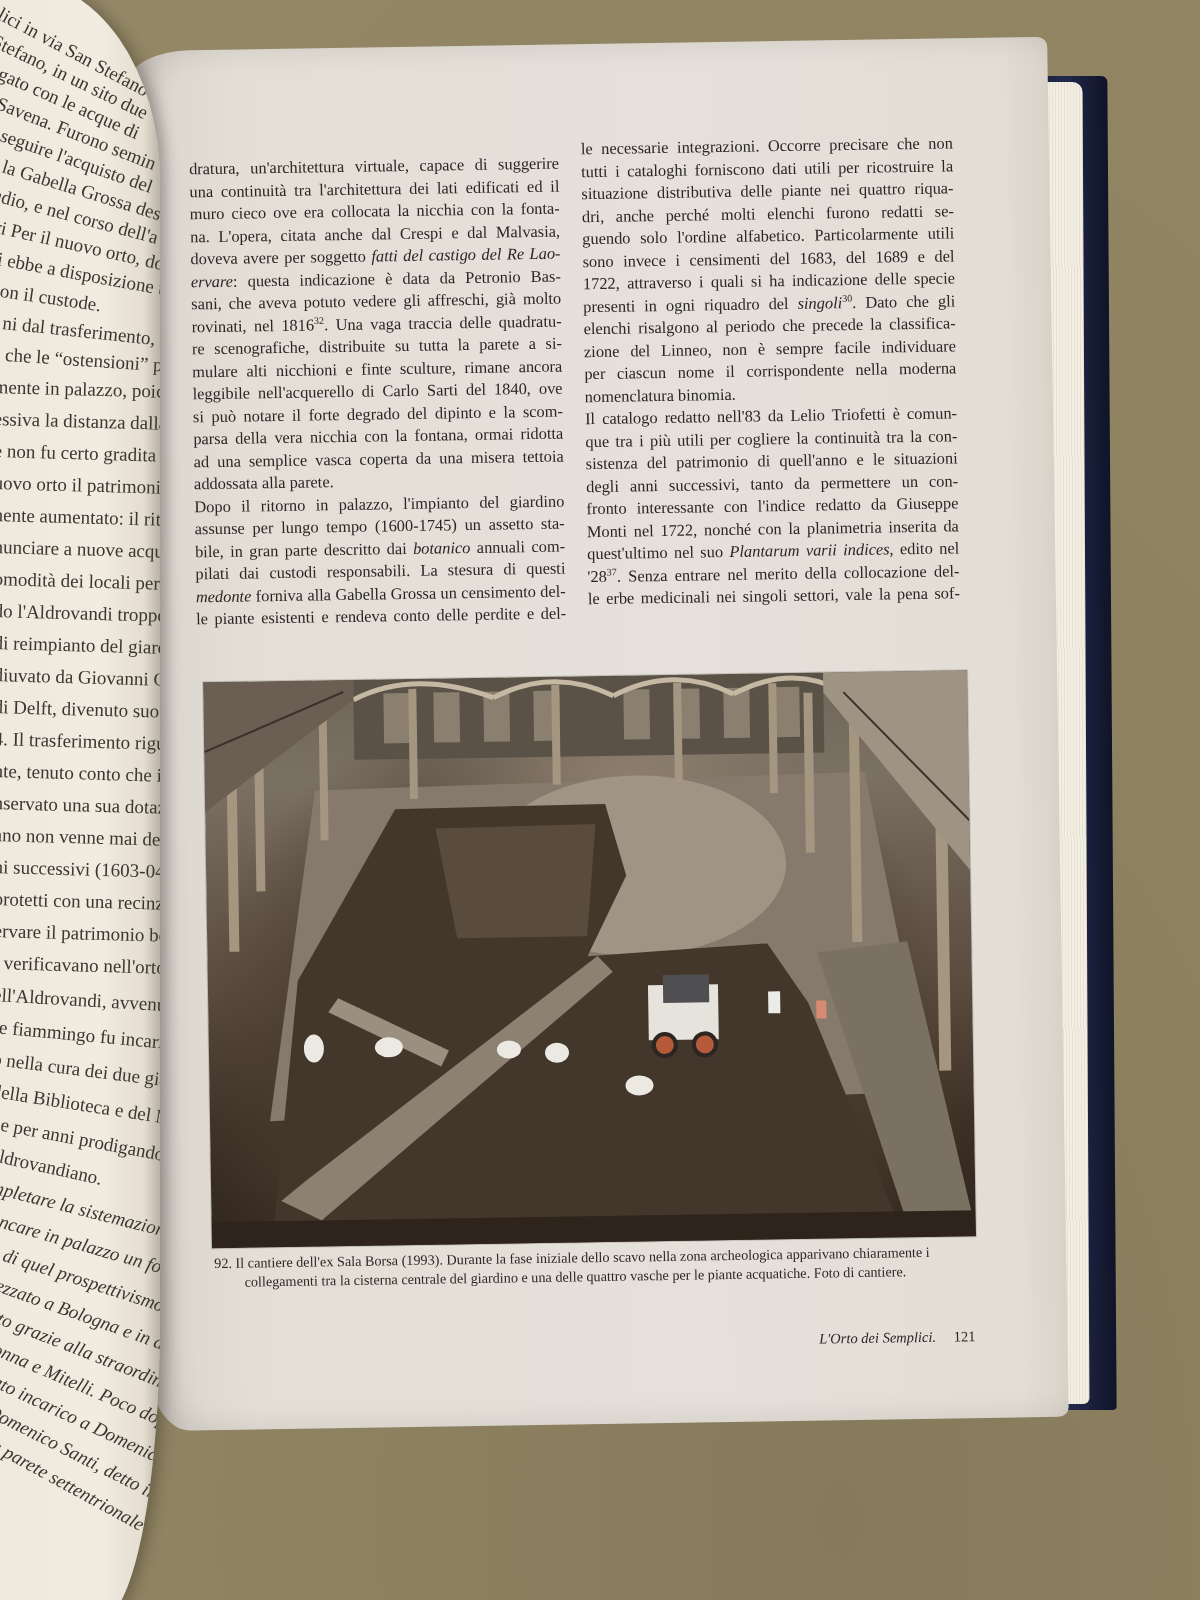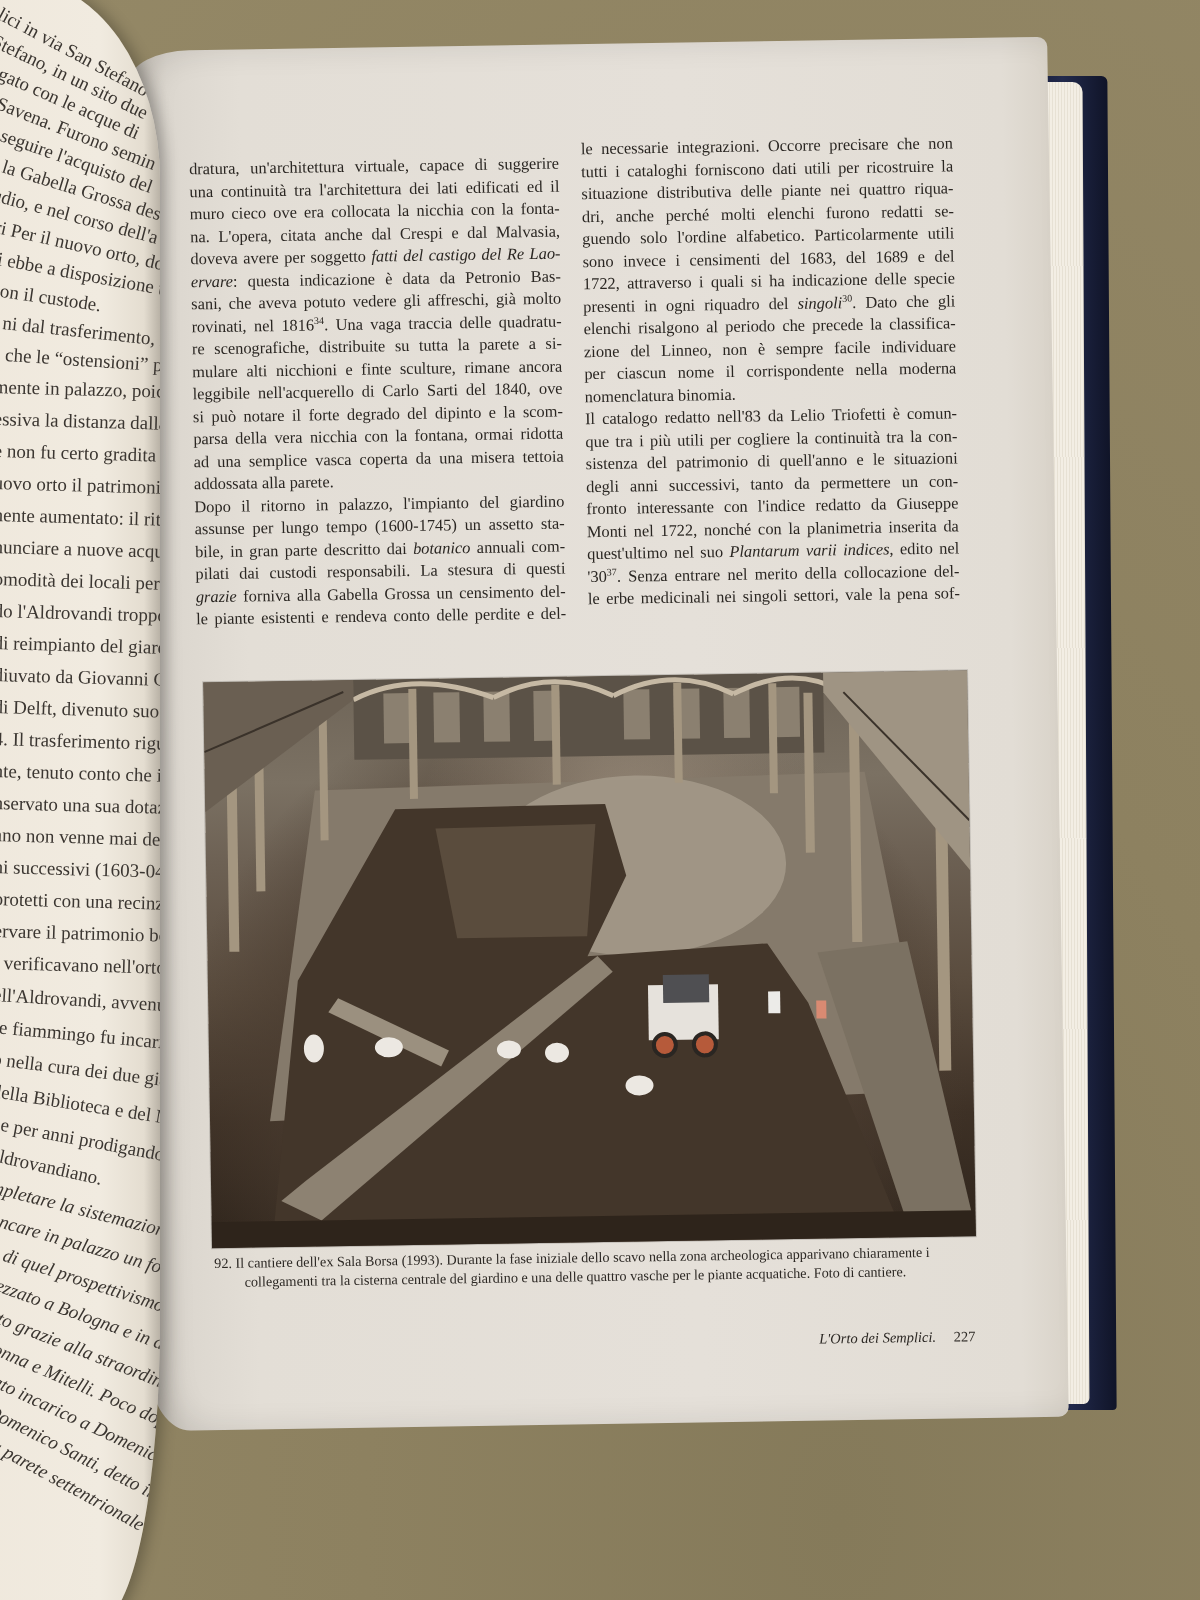--- a/index.html
+++ b/index.html
@@ -148,33 +148,33 @@
 <div class="page">
 
   <div class="col col-left">
     <span class="line">dratura, un'architettura virtuale, capace di suggerire</span>
     <span class="line">una continuità tra l'architettura dei lati edificati ed il</span>
     <span class="line">muro cieco ove era collocata la nicchia con la fonta-</span>
     <span class="line">na. L'opera, citata anche dal Crespi e dal Malvasia,</span>
     <span class="line"><span>doveva avere per soggetto </span><i>fatti del castigo del Re Lao-</i></span>
     <span class="line"><i>ervare</i><span>: questa indicazione è data da Petronio Bas-</span></span>
     <span class="line">sani, che aveva potuto vedere gli affreschi, già molto</span>
-    <span class="line"><span>rovinati, nel 1816</span><sup>34</sup><span>. Una vaga traccia delle quadratu-</span></span>
+    <span class="line"><span>rovinati, nel 1816</span><sup>32</sup><span>. Una vaga traccia delle quadratu-</span></span>
     <span class="line">re scenografiche, distribuite su tutta la parete a si-</span>
     <span class="line">mulare alti nicchioni e finte sculture, rimane ancora</span>
     <span class="line">leggibile nell'acquerello di Carlo Sarti del 1840, ove</span>
     <span class="line">si può notare il forte degrado del dipinto e la scom-</span>
     <span class="line">parsa della vera nicchia con la fontana, ormai ridotta</span>
     <span class="line">ad una semplice vasca coperta da una misera tettoia</span>
     <span class="line last">addossata alla parete.</span>
     <span class="line">Dopo il ritorno in palazzo, l'impianto del giardino</span>
     <span class="line">assunse per lungo tempo (1600-1745) un assetto sta-</span>
     <span class="line"><span>bile, in gran parte descritto dai </span><i>botanico</i><span> annuali com-</span></span>
     <span class="line">pilati dai custodi responsabili. La stesura di questi</span>
-    <span class="line"><i>grazie</i><span> forniva alla Gabella Grossa un censimento del-</span></span>
+    <span class="line"><i>medonte</i><span> forniva alla Gabella Grossa un censimento del-</span></span>
     <span class="line">le piante esistenti e rendeva conto delle perdite e del-</span>
   </div>
 
   <div class="col col-right">
     <span class="line">le necessarie integrazioni. Occorre precisare che non</span>
     <span class="line">tutti i cataloghi forniscono dati utili per ricostruire la</span>
     <span class="line">situazione distributiva delle piante nei quattro riqua-</span>
     <span class="line">dri, anche perché molti elenchi furono redatti se-</span>
     <span class="line">guendo solo l'ordine alfabetico. Particolarmente utili</span>
     <span class="line">sono invece i censimenti del 1683, del 1689 e del</span>
@@ -184,21 +184,21 @@
     <span class="line">zione del Linneo, non è sempre facile individuare</span>
     <span class="line">per ciascun nome il corrispondente nella moderna</span>
     <span class="line last">nomenclatura binomia.</span>
     <span class="line">Il catalogo redatto nell'83 da Lelio Triofetti è comun-</span>
     <span class="line">que tra i più utili per cogliere la continuità tra la con-</span>
     <span class="line">sistenza del patrimonio di quell'anno e le situazioni</span>
     <span class="line">degli anni successivi, tanto da permettere un con-</span>
     <span class="line">fronto interessante con l'indice redatto da Giuseppe</span>
     <span class="line">Monti nel 1722, nonché con la planimetria inserita da</span>
     <span class="line"><span>quest'ultimo nel suo </span><i>Plantarum varii indices</i><span>, edito nel</span></span>
-    <span class="line"><span>'30</span><sup>37</sup><span>. Senza entrare nel merito della collocazione del-</span></span>
+    <span class="line"><span>'28</span><sup>37</sup><span>. Senza entrare nel merito della collocazione del-</span></span>
     <span class="line">le erbe medicinali nei singoli settori, vale la pena sof-</span>
   </div>
 
   <div class="photo" title="Aerial view of an archaeological excavation inside a colonnaded hall with galleries; a white skid-steer loader and workers in the dug-out area">
     <svg viewBox="0 0 764 566" preserveAspectRatio="none">
 
       <rect x="150" y="0" width="470" height="80" fill="#5b5247"></rect>
       <g fill="#8b8070">
         <rect x="180" y="14" width="26" height="50"></rect>
           <rect x="230" y="14" width="26" height="50"></rect>
@@ -272,15 +272,15 @@
     </svg>
   </div>
 
   <div class="caption">
     <span class="cap-l1">92. Il cantiere dell'ex Sala Borsa (1993). Durante la fase iniziale dello scavo nella zona archeologica apparivano chiaramente i</span>
     <span class="cap-l2">collegamenti tra la cisterna centrale del giardino e una delle quattro vasche per le piante acquatiche. Foto di cantiere.</span>
   </div>
 
   <div class="footer">
     <span class="running-head">L'Orto dei Semplici.</span>
-    <span class="page-number">227</span>
+    <span class="page-number">121</span>
   </div>
 </div>
 
 </body></html>

